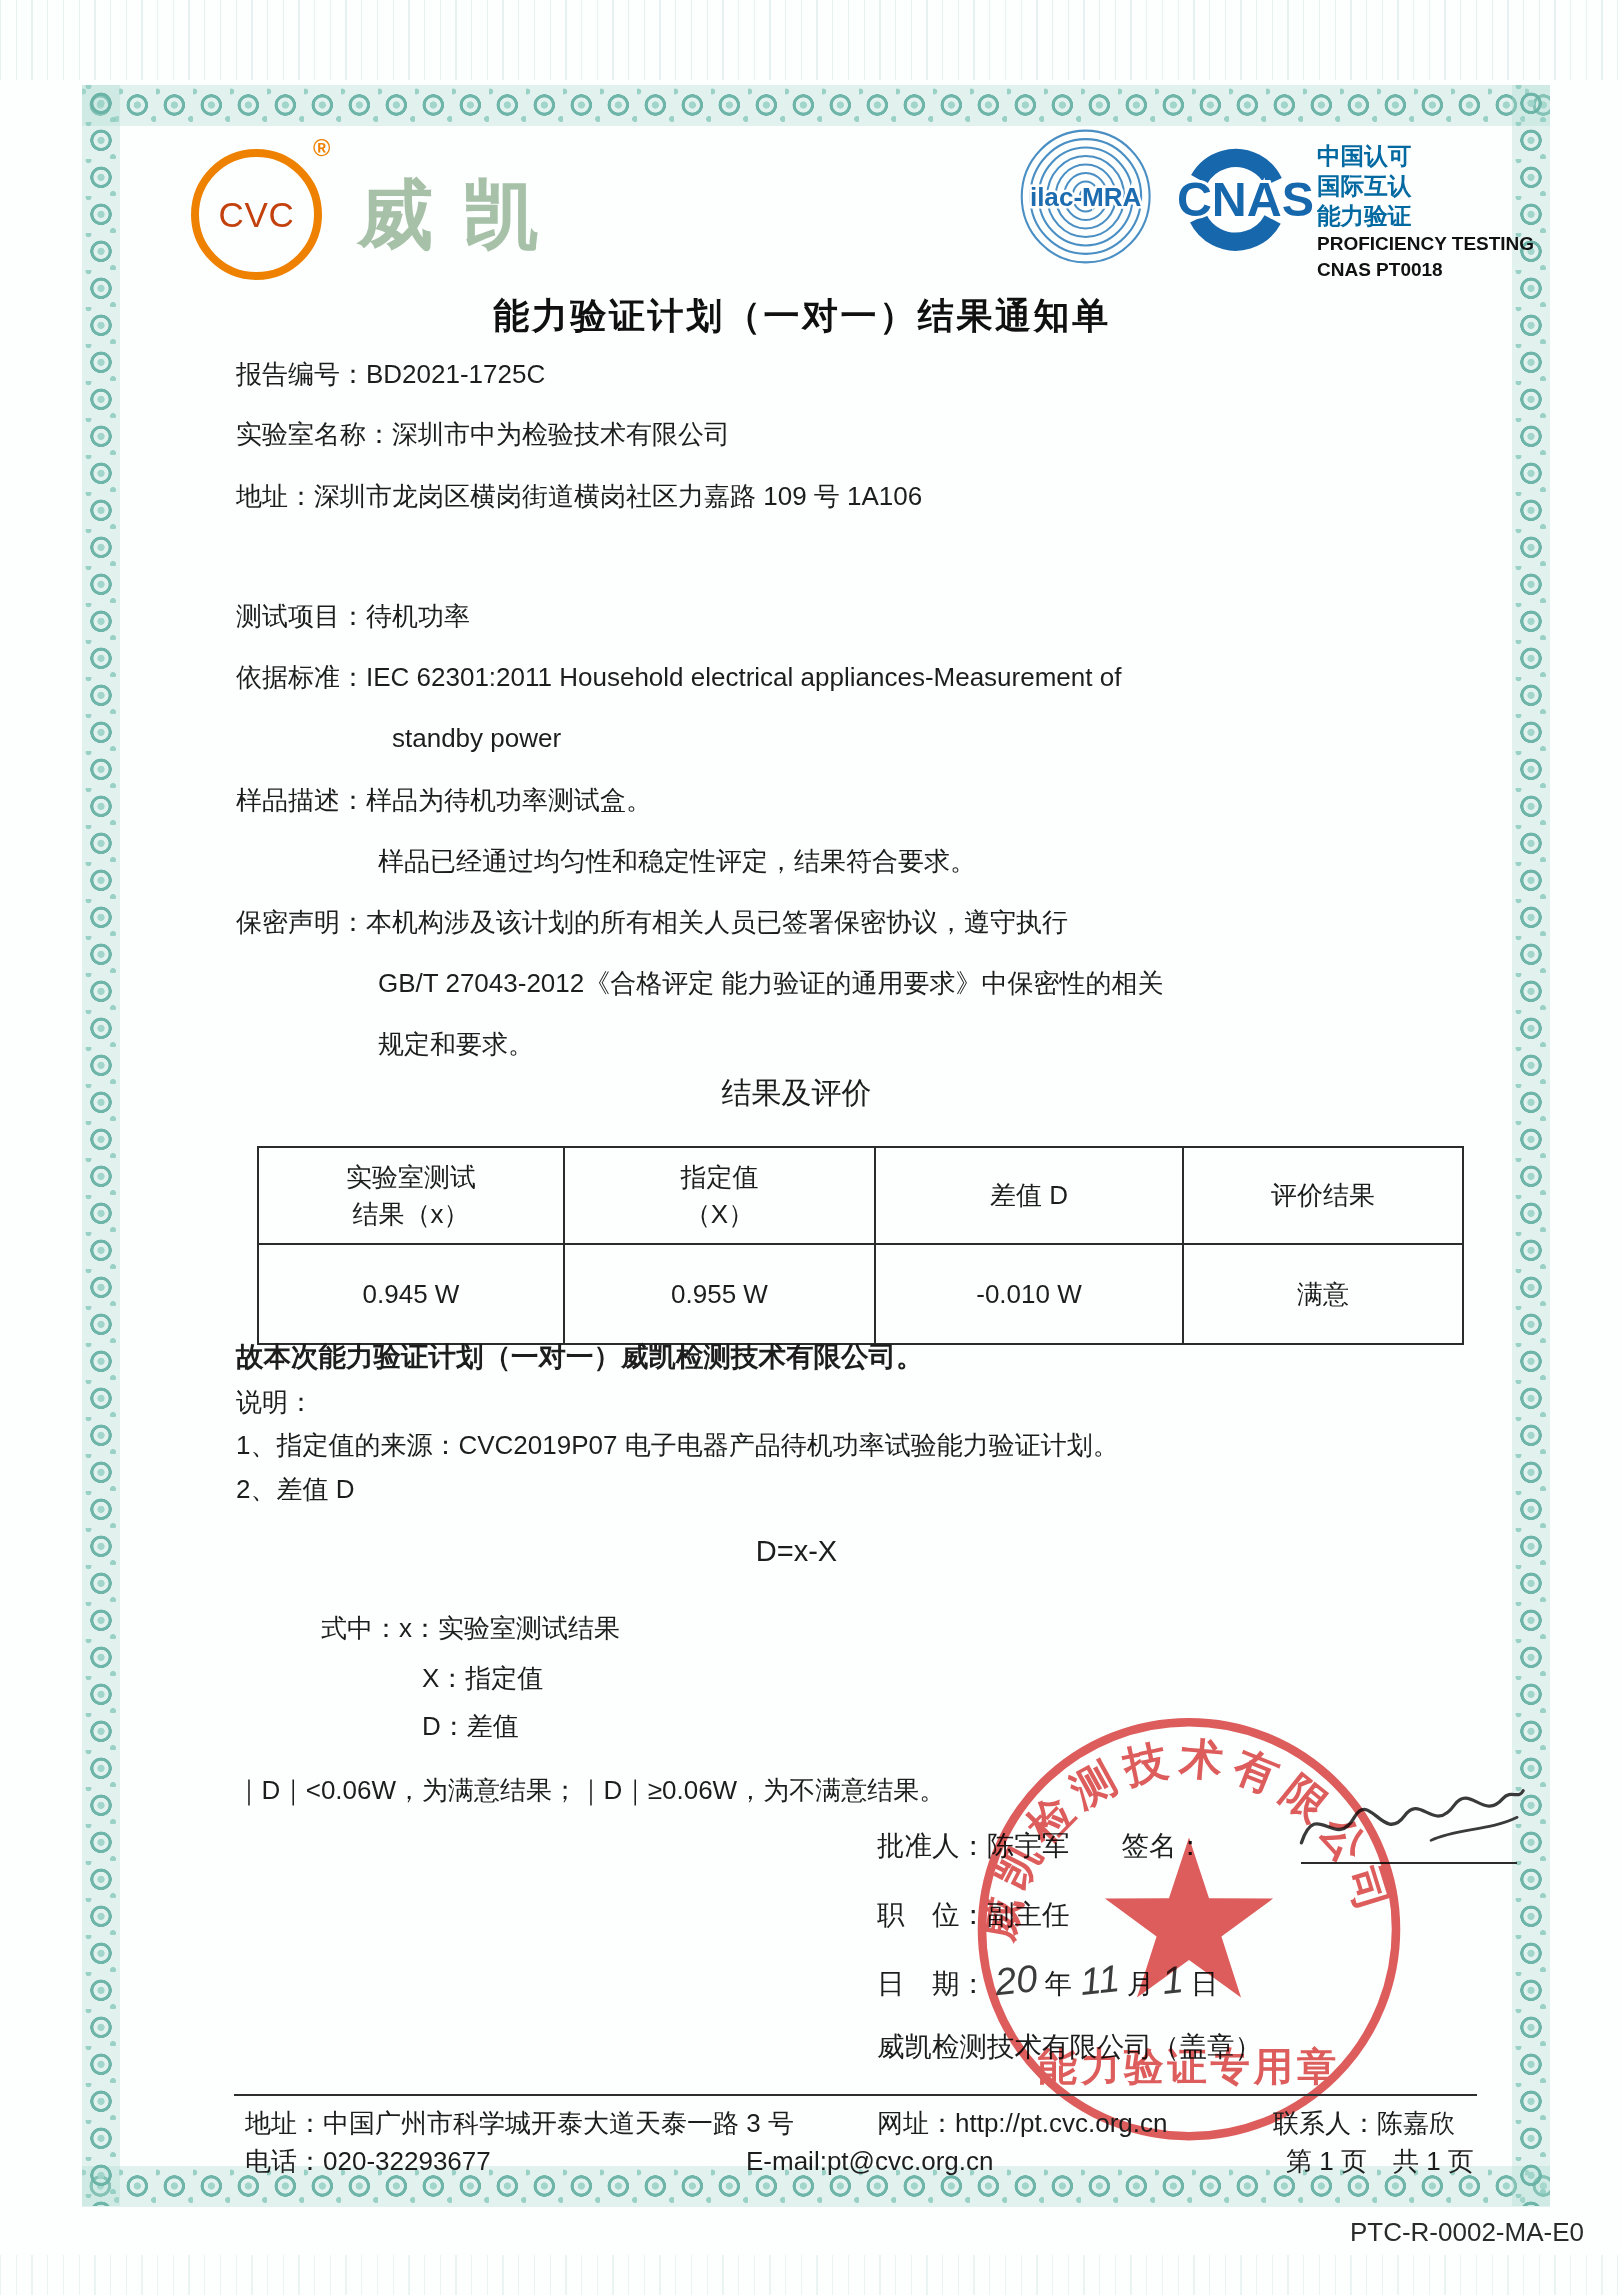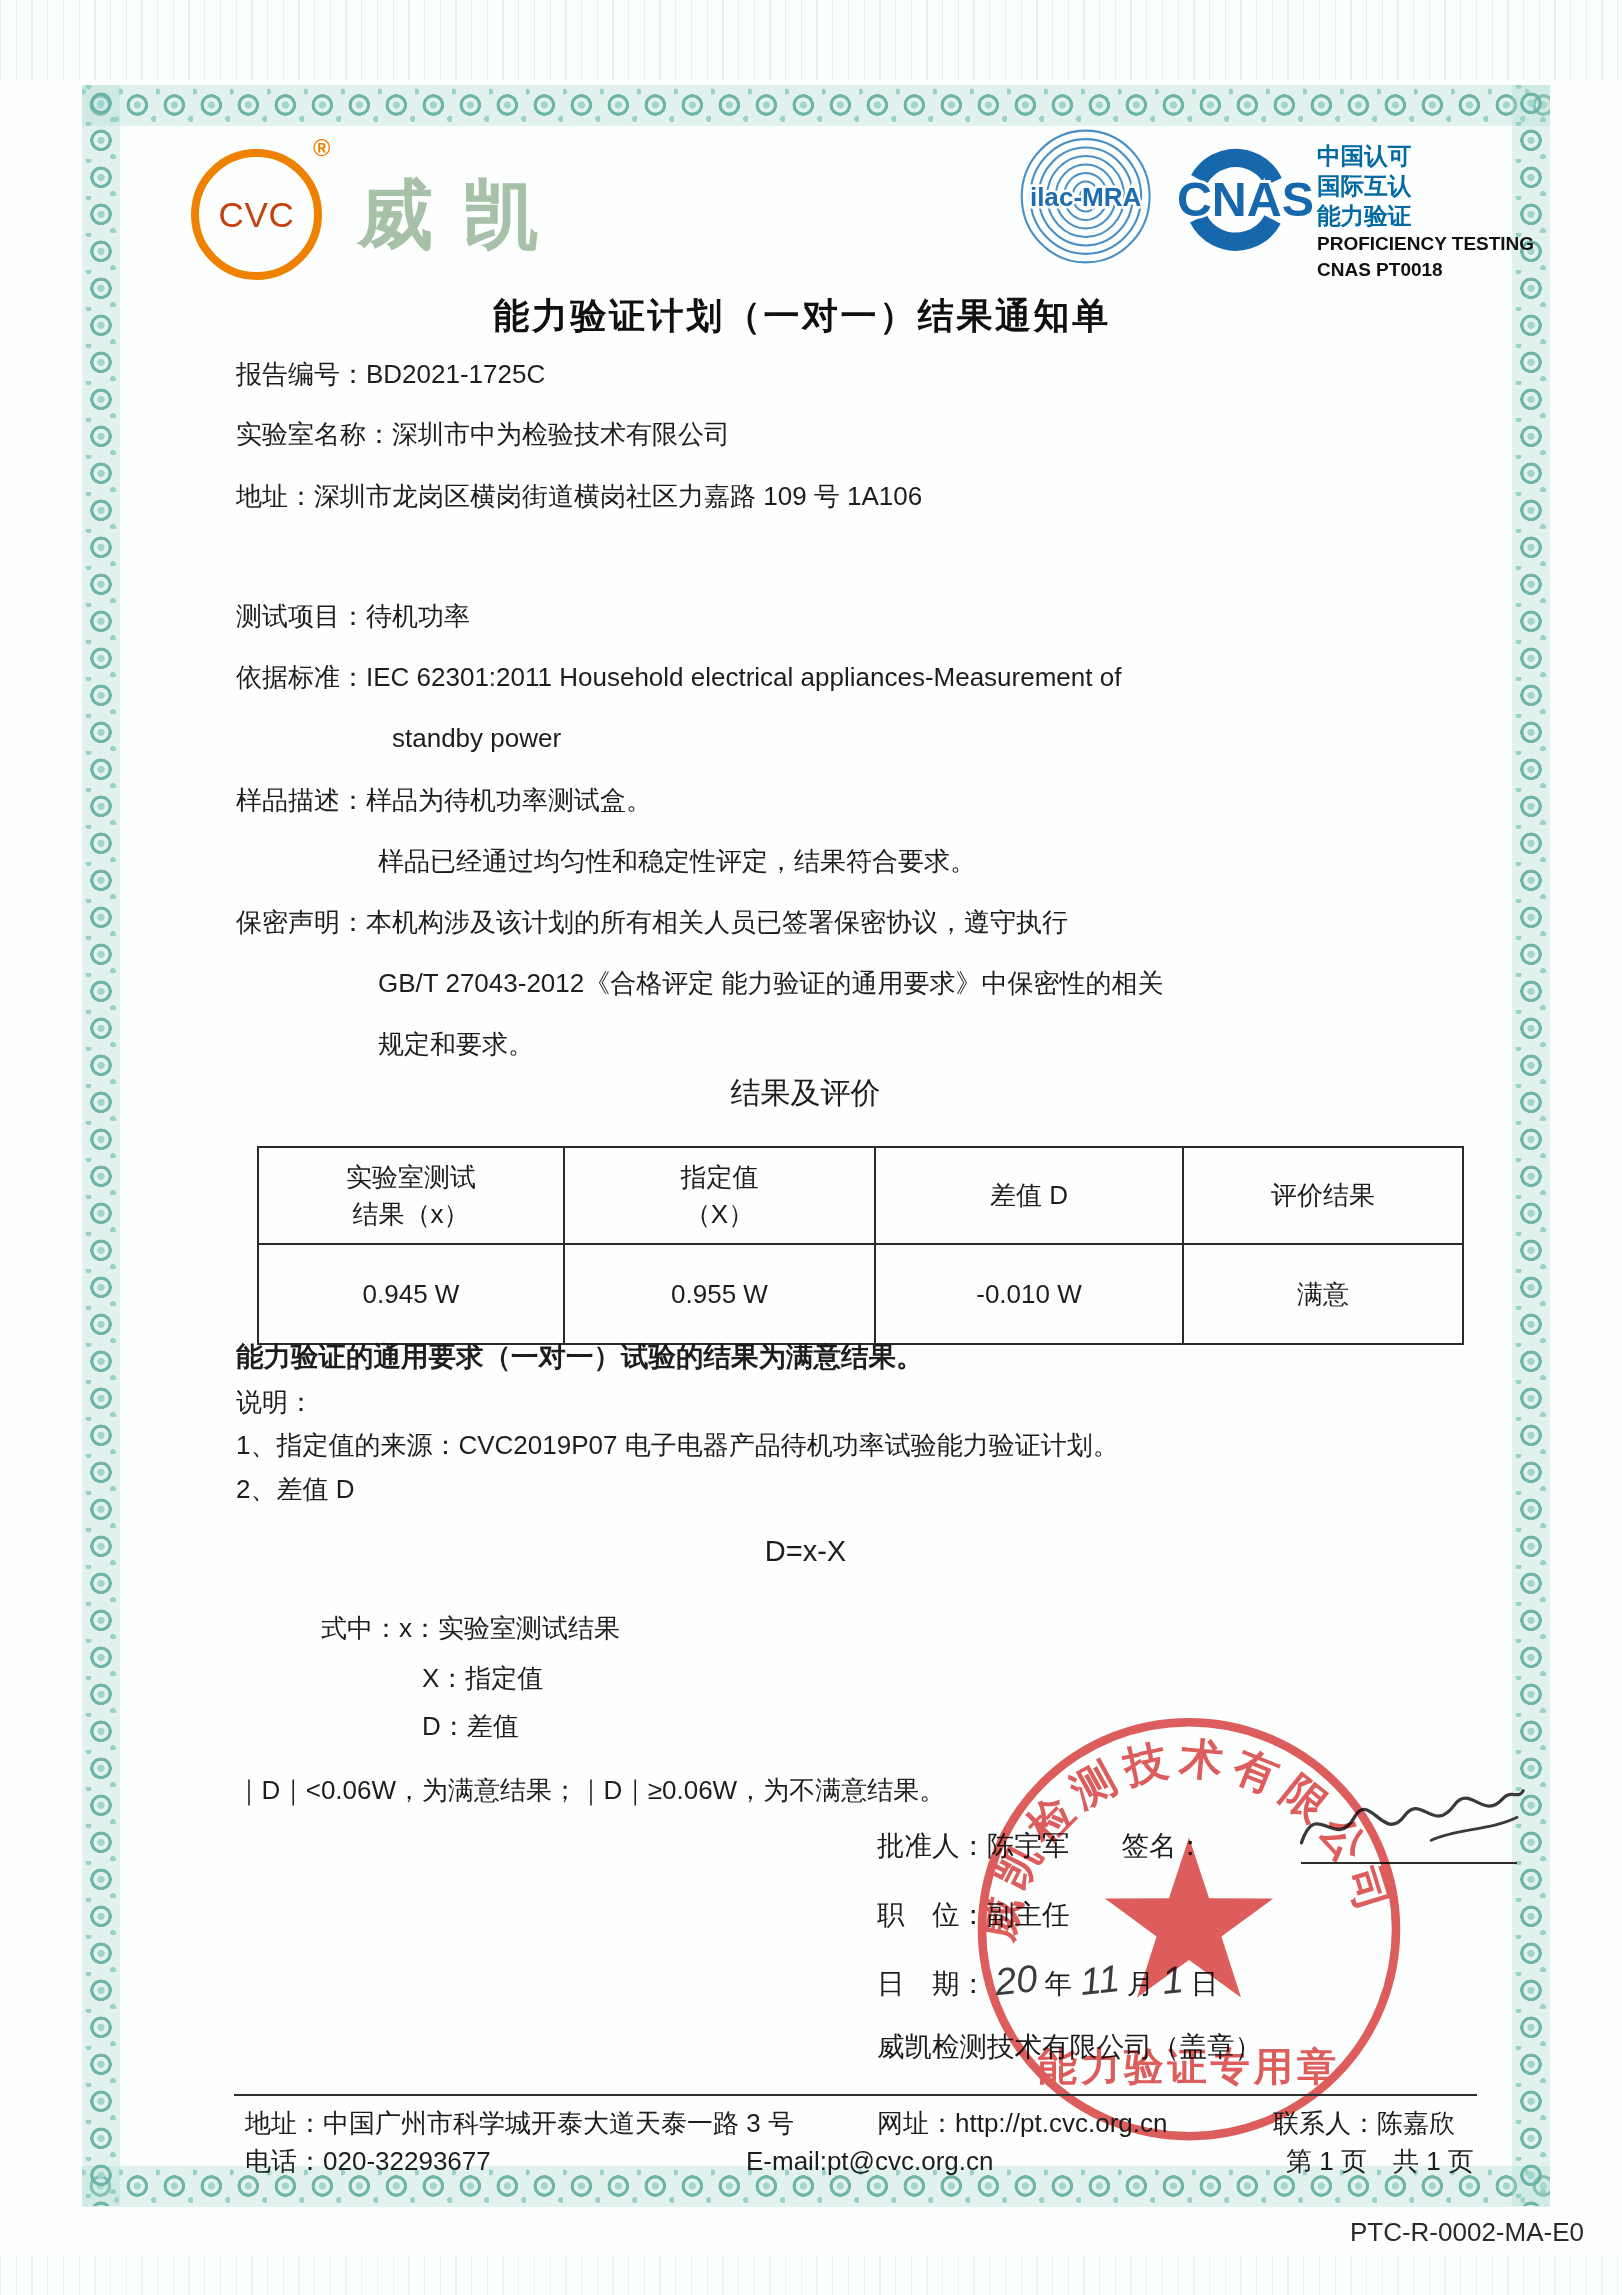--- a/index.html
+++ b/index.html
@@ -29,21 +29,21 @@
     background:
       radial-gradient(circle at 19px 18.3px, rgba(121,189,177,0) 7.2px, rgba(104,178,165,.95) 7.9px 10.5px, rgba(104,178,165,0) 11px),
       radial-gradient(circle at 19px 18.3px, rgba(158,212,201,.95) 3.3px, rgba(158,212,201,0) 3.9px),
       radial-gradient(circle at 6.5px 1.3px, rgba(141,203,191,.85) 2.6px, rgba(141,203,191,0) 3.3px),
       radial-gradient(circle at 31px 35px, rgba(141,203,191,.85) 2.6px, rgba(141,203,191,0) 3.3px),
       linear-gradient(rgba(174,219,209,.35),rgba(174,219,209,.35));
     background-size:38px 37px;width:38px;
   }
   .line{position:absolute;font-size:26px;line-height:34px;white-space:nowrap;}
   .b{font-weight:bold;}
-  .center{left:12px;width:1587px;text-align:center;}
+  .center{left:3px;width:1587px;text-align:center;}
   
   .cvc-oval{position:absolute;left:191px;top:149px;width:115px;height:115px;border:8.5px solid #ee8200;
     border-radius:50%;display:flex;align-items:center;justify-content:center;}
   .cvc-oval span{font-size:35px;font-weight:normal;color:#c2410c;letter-spacing:0.7px;}
   .cvc-reg{position:absolute;left:313px;top:135px;font-size:23.6px;color:#ee8200;font-weight:bold;}
   .cvc-brand{position:absolute;left:357px;top:165px;font-size:76px;font-weight:bold;color:#a7c1a9;letter-spacing:30px;}
   .accred{position:absolute;left:1317px;top:141px;width:281px;}
   .accred .cn{font-size:23.6px;font-weight:bold;line-height:30px;color:#0369a1;}
   .accred .en{font-size:19px;font-weight:bold;line-height:26px;color:#111;letter-spacing:0;}
   
@@ -145,21 +145,21 @@
     </tr>
     <tr>
       <td>0.945 W</td>
       <td>0.955 W</td>
       <td>-0.010 W</td>
       <td>满意</td>
     </tr>
   </tbody>
     </table>
 
-  <div class="line b" style="left:236px;top:1340px;font-size:27.5px;">能力验证的通用要求（一对一）试验的结果为满意结果。</div>
+  <div class="line b" style="left:236px;top:1340px;font-size:27.5px;">故本次能力验证计划（一对一）威凯检测技术有限公司。</div>
   <div class="line" style="left:236px;top:1385px;">说明：</div>
   <div class="line" style="left:236px;top:1428px;">1、指定值的来源：CVC2019P07 电子电器产品待机功率试验能力验证计划。</div>
   <div class="line" style="left:236px;top:1472px;">2、差值 D</div>
   <div class="line center" style="top:1534px;font-size:29px;">D=x-X</div>
   <div class="line" style="left:321px;top:1611px;">式中：x：实验室测试结果</div>
   <div class="line" style="left:422px;top:1661px;">X：指定值</div>
   <div class="line" style="left:422px;top:1709px;">D：差值</div>
   <div class="line" style="left:236px;top:1773px;">｜D｜&lt;0.06W，为满意结果；｜D｜≥0.06W，为不满意结果。</div>
 
   <div class="line" style="left:877px;top:1829px;font-size:27.5px;"><span>批准人：</span><span>陈宇军</span><span style="display:inline-block;width:52px;"></span><span>签名：</span></div>

